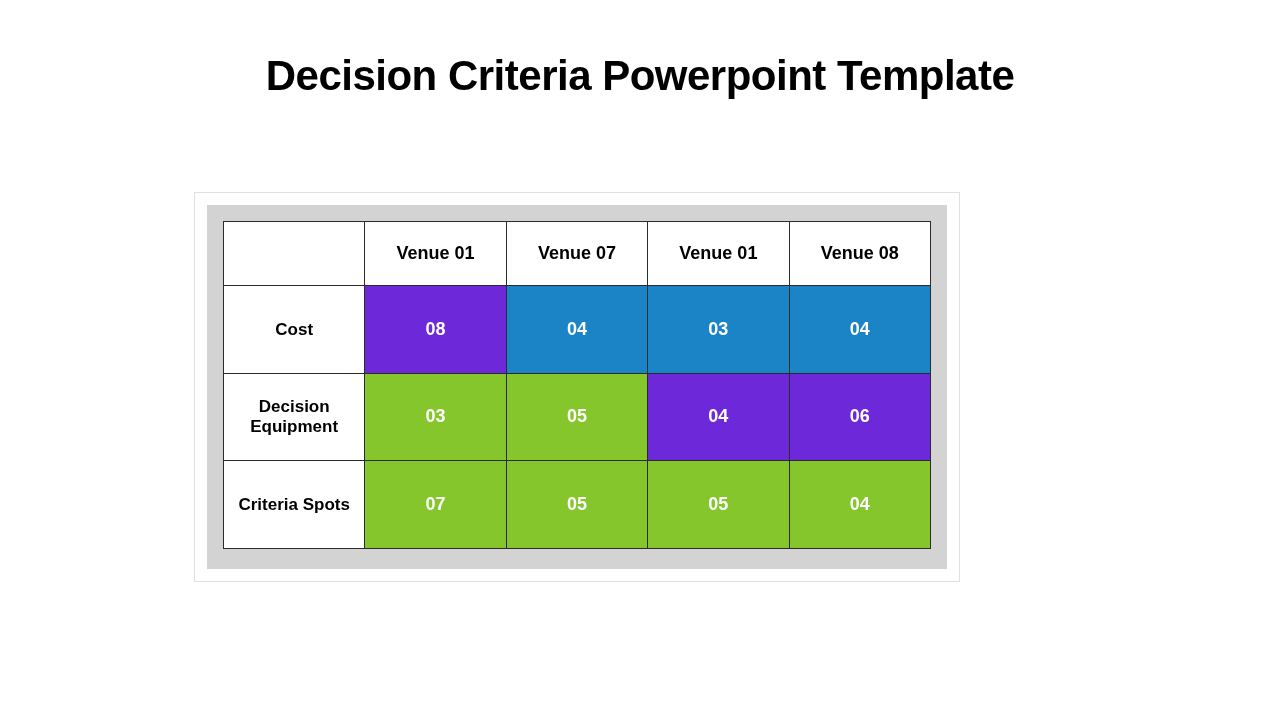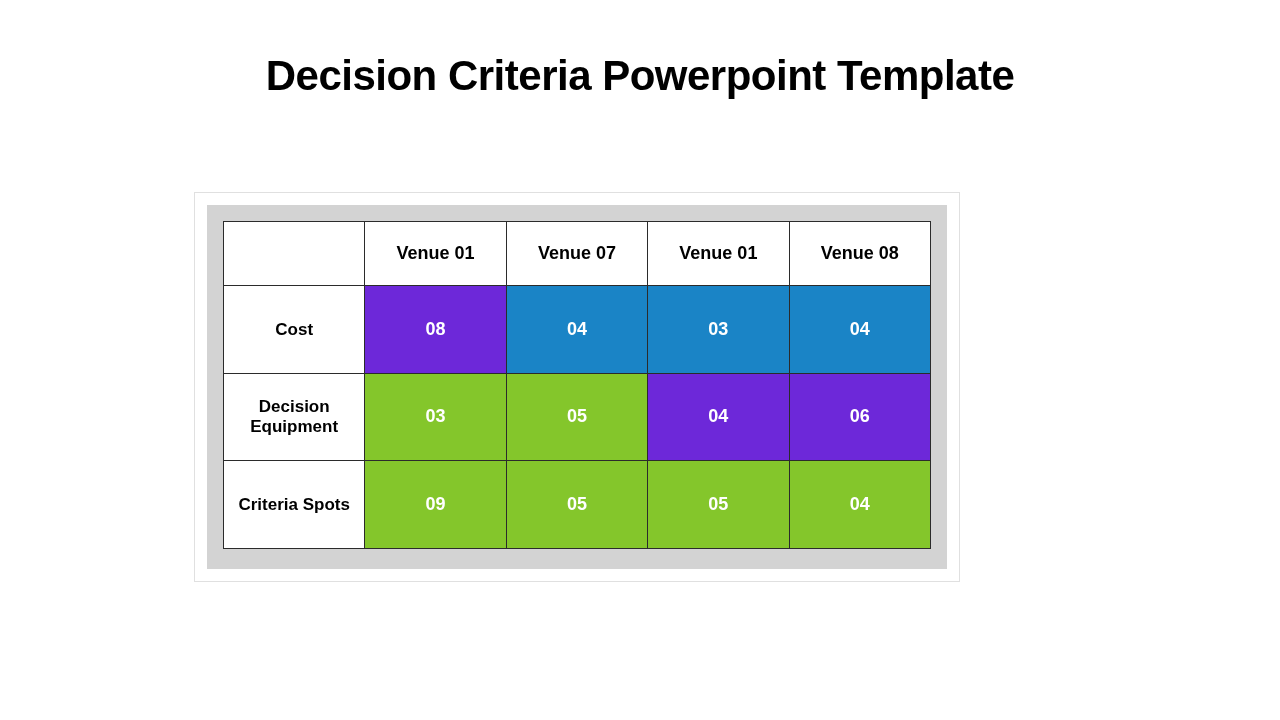--- a/index.html
+++ b/index.html
@@ -92,21 +92,21 @@
           </tr>
           <tr>
             <th class="rowlabel">Decision Equipment</th>
             <td class="cell c-green">03</td>
             <td class="cell c-green">05</td>
             <td class="cell c-red">04</td>
             <td class="cell c-red">06</td>
           </tr>
           <tr>
             <th class="rowlabel">Criteria Spots</th>
-            <td class="cell c-green">09</td>
+            <td class="cell c-green">07</td>
             <td class="cell c-green">05</td>
             <td class="cell c-green">05</td>
             <td class="cell c-green">04</td>
           </tr>
         </tbody>
       </table>
     </div>
   </div>
 </div>
 

